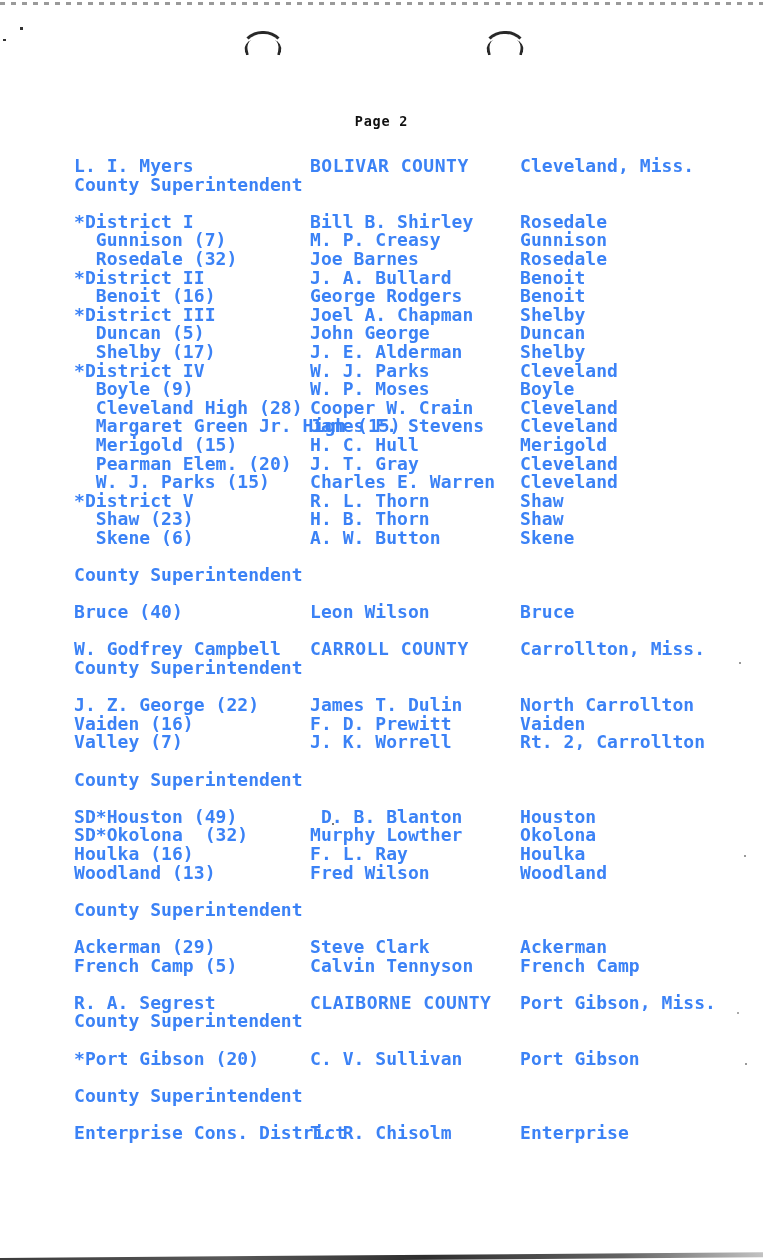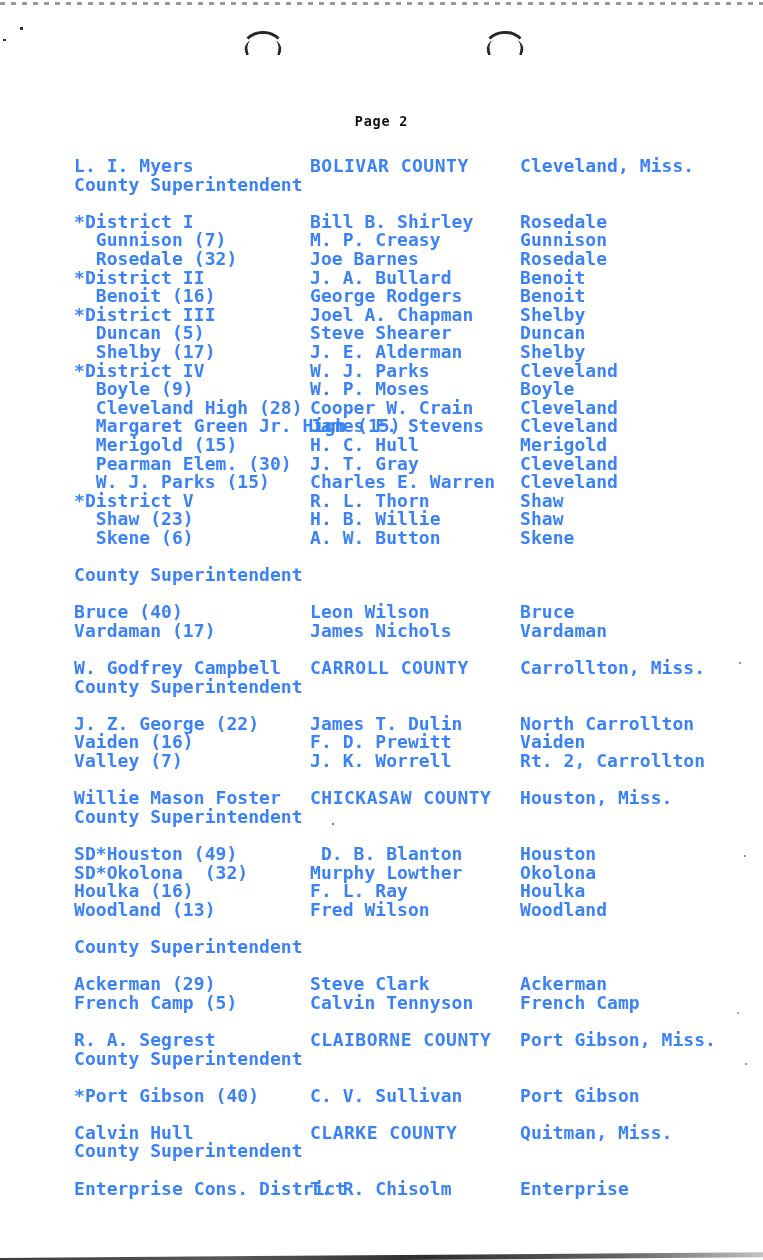--- a/index.html
+++ b/index.html
@@ -142,63 +142,60 @@
   <div class="doc-body" id="doc-body">
       <div class="row"><span class="col1">L. I. Myers</span><span class="col2 heading-county">BOLIVAR COUNTY</span><span class="col3">Cleveland, Miss.</span></div>
       <div class="row"><span class="col1">County Superintendent</span><span class="col2"></span><span class="col3"></span></div>
       <div class="row spacer"></div>
       <div class="row"><span class="col1">*District I</span><span class="col2">Bill B. Shirley</span><span class="col3">Rosedale</span></div>
       <div class="row"><span class="col1">  Gunnison (7)</span><span class="col2">M. P. Creasy</span><span class="col3">Gunnison</span></div>
       <div class="row"><span class="col1">  Rosedale (32)</span><span class="col2">Joe Barnes</span><span class="col3">Rosedale</span></div>
       <div class="row"><span class="col1">*District II</span><span class="col2">J. A. Bullard</span><span class="col3">Benoit</span></div>
       <div class="row"><span class="col1">  Benoit (16)</span><span class="col2">George Rodgers</span><span class="col3">Benoit</span></div>
       <div class="row"><span class="col1">*District III</span><span class="col2">Joel A. Chapman</span><span class="col3">Shelby</span></div>
-      <div class="row"><span class="col1">  Duncan (5)</span><span class="col2">Steve Shearer</span><span class="col3">Duncan</span></div>
+      <div class="row"><span class="col1">  Duncan (5)</span><span class="col2">John George</span><span class="col3">Duncan</span></div>
       <div class="row"><span class="col1">  Shelby (17)</span><span class="col2">J. E. Alderman</span><span class="col3">Shelby</span></div>
       <div class="row"><span class="col1">*District IV</span><span class="col2">W. J. Parks</span><span class="col3">Cleveland</span></div>
       <div class="row"><span class="col1">  Boyle (9)</span><span class="col2">W. P. Moses</span><span class="col3">Boyle</span></div>
       <div class="row"><span class="col1">  Cleveland High (28)</span><span class="col2">Cooper W. Crain</span><span class="col3">Cleveland</span></div>
       <div class="row"><span class="col1">  Margaret Green Jr. High (15)</span><span class="col2">James F. Stevens</span><span class="col3">Cleveland</span></div>
       <div class="row"><span class="col1">  Merigold (15)</span><span class="col2">H. C. Hull</span><span class="col3">Merigold</span></div>
-      <div class="row"><span class="col1">  Pearman Elem. (30)</span><span class="col2">J. T. Gray</span><span class="col3">Cleveland</span></div>
+      <div class="row"><span class="col1">  Pearman Elem. (20)</span><span class="col2">J. T. Gray</span><span class="col3">Cleveland</span></div>
       <div class="row"><span class="col1">  W. J. Parks (15)</span><span class="col2">Charles E. Warren</span><span class="col3">Cleveland</span></div>
       <div class="row"><span class="col1">*District V</span><span class="col2">R. L. Thorn</span><span class="col3">Shaw</span></div>
-      <div class="row"><span class="col1">  Shaw (23)</span><span class="col2">H. B. Willie</span><span class="col3">Shaw</span></div>
+      <div class="row"><span class="col1">  Shaw (23)</span><span class="col2">H. B. Thorn</span><span class="col3">Shaw</span></div>
       <div class="row"><span class="col1">  Skene (6)</span><span class="col2">A. W. Button</span><span class="col3">Skene</span></div>
       <div class="row spacer"></div>
       <div class="row"><span class="col1">County Superintendent</span><span class="col2"></span><span class="col3"></span></div>
       <div class="row spacer"></div>
       <div class="row"><span class="col1">Bruce (40)</span><span class="col2">Leon Wilson</span><span class="col3">Bruce</span></div>
-      <div class="row"><span class="col1">Vardaman (17)</span><span class="col2">James Nichols</span><span class="col3">Vardaman</span></div>
       <div class="row spacer"></div>
       <div class="row"><span class="col1">W. Godfrey Campbell</span><span class="col2 heading-county">CARROLL COUNTY</span><span class="col3">Carrollton, Miss.</span></div>
       <div class="row"><span class="col1">County Superintendent</span><span class="col2"></span><span class="col3"></span></div>
       <div class="row spacer"></div>
       <div class="row"><span class="col1">J. Z. George (22)</span><span class="col2">James T. Dulin</span><span class="col3">North Carrollton</span></div>
       <div class="row"><span class="col1">Vaiden (16)</span><span class="col2">F. D. Prewitt</span><span class="col3">Vaiden</span></div>
       <div class="row"><span class="col1">Valley (7)</span><span class="col2">J. K. Worrell</span><span class="col3">Rt. 2, Carrollton</span></div>
       <div class="row spacer"></div>
-      <div class="row"><span class="col1">Willie Mason Foster</span><span class="col2 heading-county">CHICKASAW COUNTY</span><span class="col3">Houston, Miss.</span></div>
       <div class="row"><span class="col1">County Superintendent</span><span class="col2"></span><span class="col3"></span></div>
       <div class="row spacer"></div>
       <div class="row"><span class="col1">SD*Houston (49)</span><span class="col2"> D. B. Blanton</span><span class="col3">Houston</span></div>
       <div class="row"><span class="col1">SD*Okolona  (32)</span><span class="col2">Murphy Lowther</span><span class="col3">Okolona</span></div>
       <div class="row"><span class="col1">Houlka (16)</span><span class="col2">F. L. Ray</span><span class="col3">Houlka</span></div>
       <div class="row"><span class="col1">Woodland (13)</span><span class="col2">Fred Wilson</span><span class="col3">Woodland</span></div>
       <div class="row spacer"></div>
       <div class="row"><span class="col1">County Superintendent</span><span class="col2"></span><span class="col3"></span></div>
       <div class="row spacer"></div>
       <div class="row"><span class="col1">Ackerman (29)</span><span class="col2">Steve Clark</span><span class="col3">Ackerman</span></div>
       <div class="row"><span class="col1">French Camp (5)</span><span class="col2">Calvin Tennyson</span><span class="col3">French Camp</span></div>
       <div class="row spacer"></div>
       <div class="row"><span class="col1">R. A. Segrest</span><span class="col2 heading-county">CLAIBORNE COUNTY</span><span class="col3">Port Gibson, Miss.</span></div>
       <div class="row"><span class="col1">County Superintendent</span><span class="col2"></span><span class="col3"></span></div>
       <div class="row spacer"></div>
-      <div class="row"><span class="col1">*Port Gibson (40)</span><span class="col2">C. V. Sullivan</span><span class="col3">Port Gibson</span></div>
-      <div class="row spacer"></div>
-      <div class="row"><span class="col1">Calvin Hull</span><span class="col2 heading-county">CLARKE COUNTY</span><span class="col3">Quitman, Miss.</span></div>
+      <div class="row"><span class="col1">*Port Gibson (20)</span><span class="col2">C. V. Sullivan</span><span class="col3">Port Gibson</span></div>
+      <div class="row spacer"></div>
       <div class="row"><span class="col1">County Superintendent</span><span class="col2"></span><span class="col3"></span></div>
       <div class="row spacer"></div>
       <div class="row"><span class="col1">Enterprise Cons. District</span><span class="col2">T. R. Chisolm</span><span class="col3">Enterprise</span></div>
     </div>
 
   <div class="scan-bottom-edge"></div>
 </div>
 
 </body></html>

